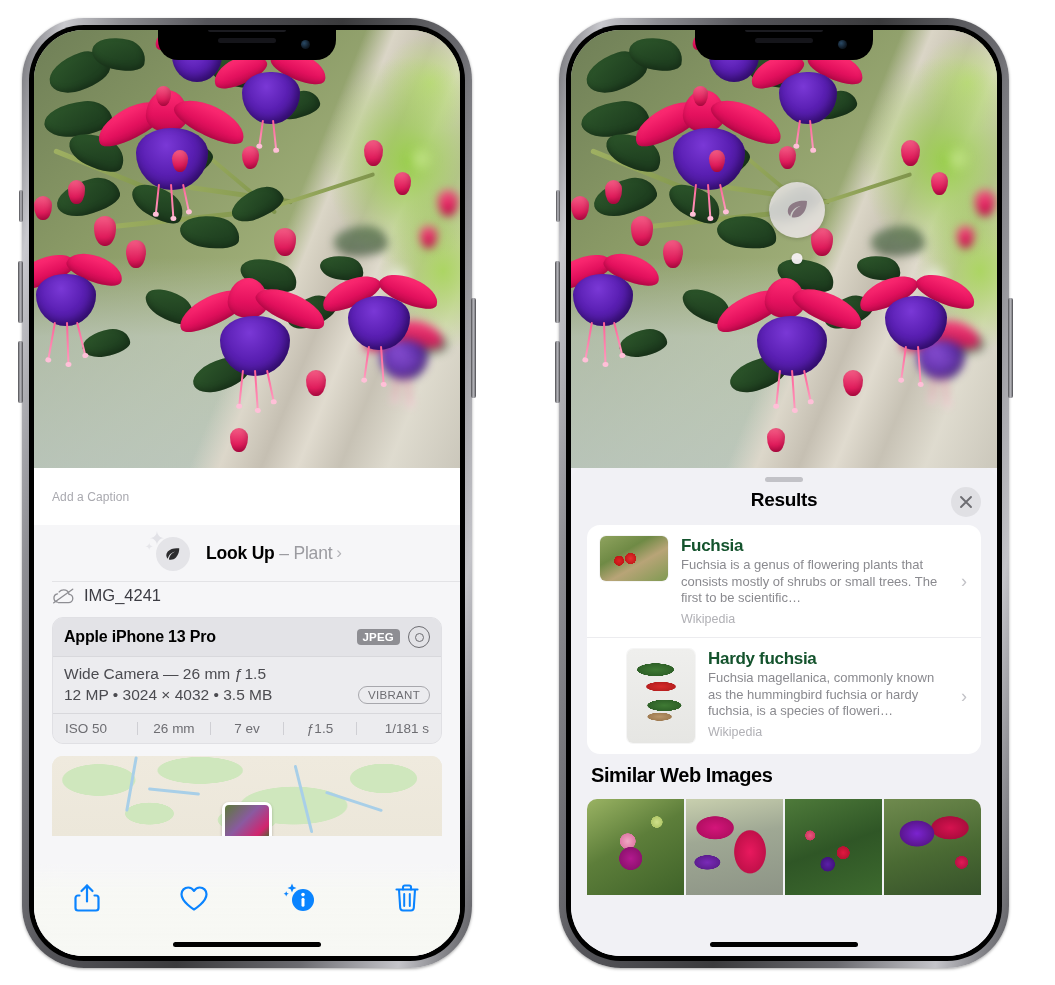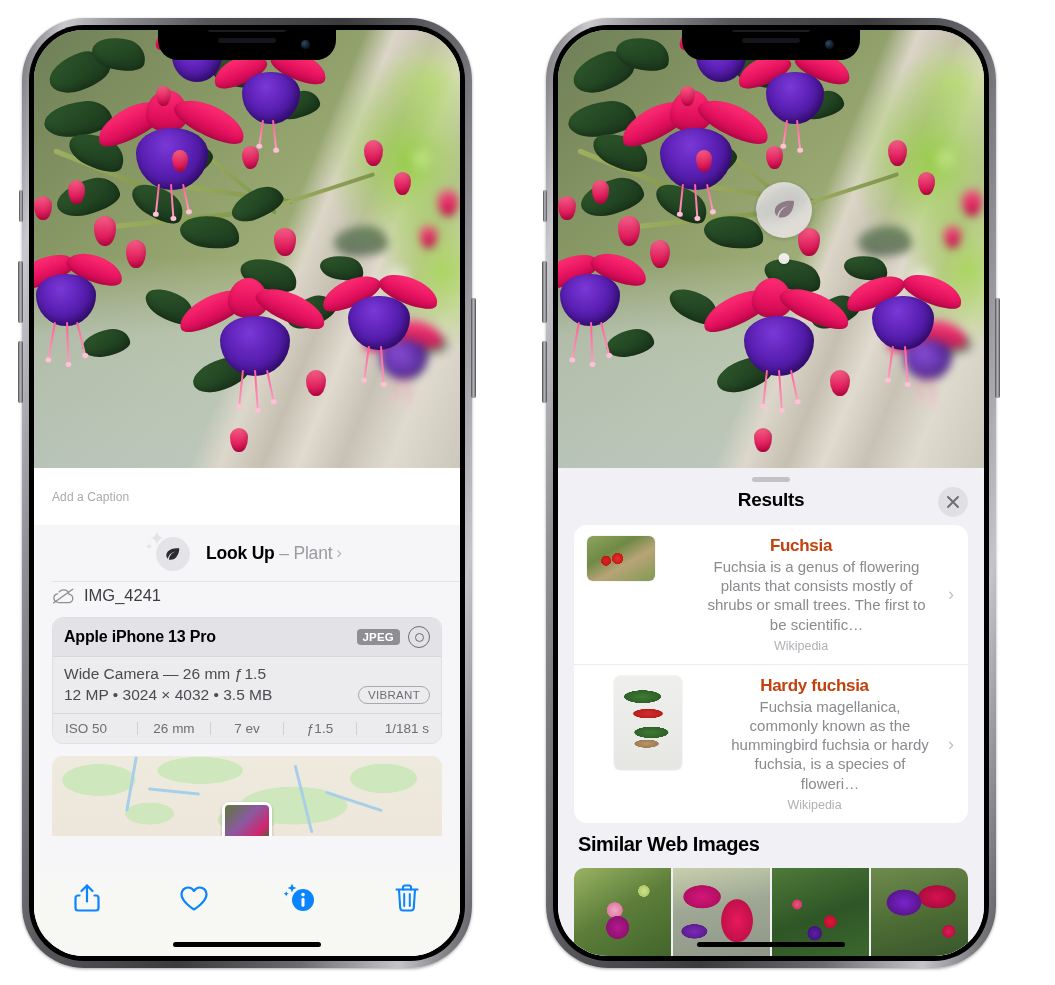--- a/index.html
+++ b/index.html
@@ -19,21 +19,21 @@
   .phone {
     position: absolute;
     top: 18px;
     width: 450px; height: 950px;
     border-radius: 62px;
     background: linear-gradient(100deg,#6e6e73 0%,#c9c9ce 7%,#8e8e93 16%,#55555a 30%,#3a3a3c 52%,#6b6b70 72%,#c4c4c9 88%,#5a5a5f 100%);
     box-shadow: 0 1px 3px rgba(0,0,0,.35);
     padding: 0;
   }
   .phone.left  { left: 22px; }
-  .phone.right { left: 546px; text-align: center; }
+  .phone.right { left: 559px; }
   .bezel {
     position: absolute;
     inset: 7px;
     border-radius: 55px;
     background: #000;
   }
   .screen {
     position: absolute;
     inset: 5px;
     border-radius: 50px;
@@ -403,22 +403,22 @@
   .thumb-b {
     width: 100%; height: 100%;
     background:
       radial-gradient(ellipse 22px 7px at 50% 40%, #d52a2a 0%, #b81f1f 65%, rgba(190,30,30,0) 70%),
       radial-gradient(ellipse 18px 6px at 48% 72%, #b9956a 0%, #a07c52 65%, rgba(160,124,82,0) 70%),
       radial-gradient(ellipse 26px 9px at 42% 22%, #3f7a34 0%, #2f6128 70%, rgba(47,97,40,0) 72%),
       radial-gradient(ellipse 24px 8px at 55% 60%, #3f7a34 0%, #2f6128 70%, rgba(47,97,40,0) 72%),
       linear-gradient(180deg,#efefed,#e6e6e3);
   }
   .k-text { flex: 1 1 auto; min-width: 0; padding-right: 22px; }
-  .k-title { font-size: 17px; font-weight: 700; color: #c2410c; letter-spacing: -.3px; margin-bottom: 1px; }
-  .k-desc { font-size: 15px; color: #8a8a8f; line-height: 1.28; margin-left: 31px; }
+  .k-title { font-size: 17px; font-weight: 700; color: #14532d; letter-spacing: -.3px; margin-bottom: 1px; }
+  .k-desc { font-size: 13px; color: #8a8a8f; line-height: 1.28; }
   .k-source { font-size: 12.5px; color: #b0b0b5; margin-top: 5px; }
   .k-chev {
     position: absolute; right: 14px; top: 50%;
     transform: translateY(-50%);
     color: #c2c2c7; font-size: 18px;
   }
 
   .web-strip {
     display: flex; gap: 2px;
     margin: 4px 16px 0 16px;

